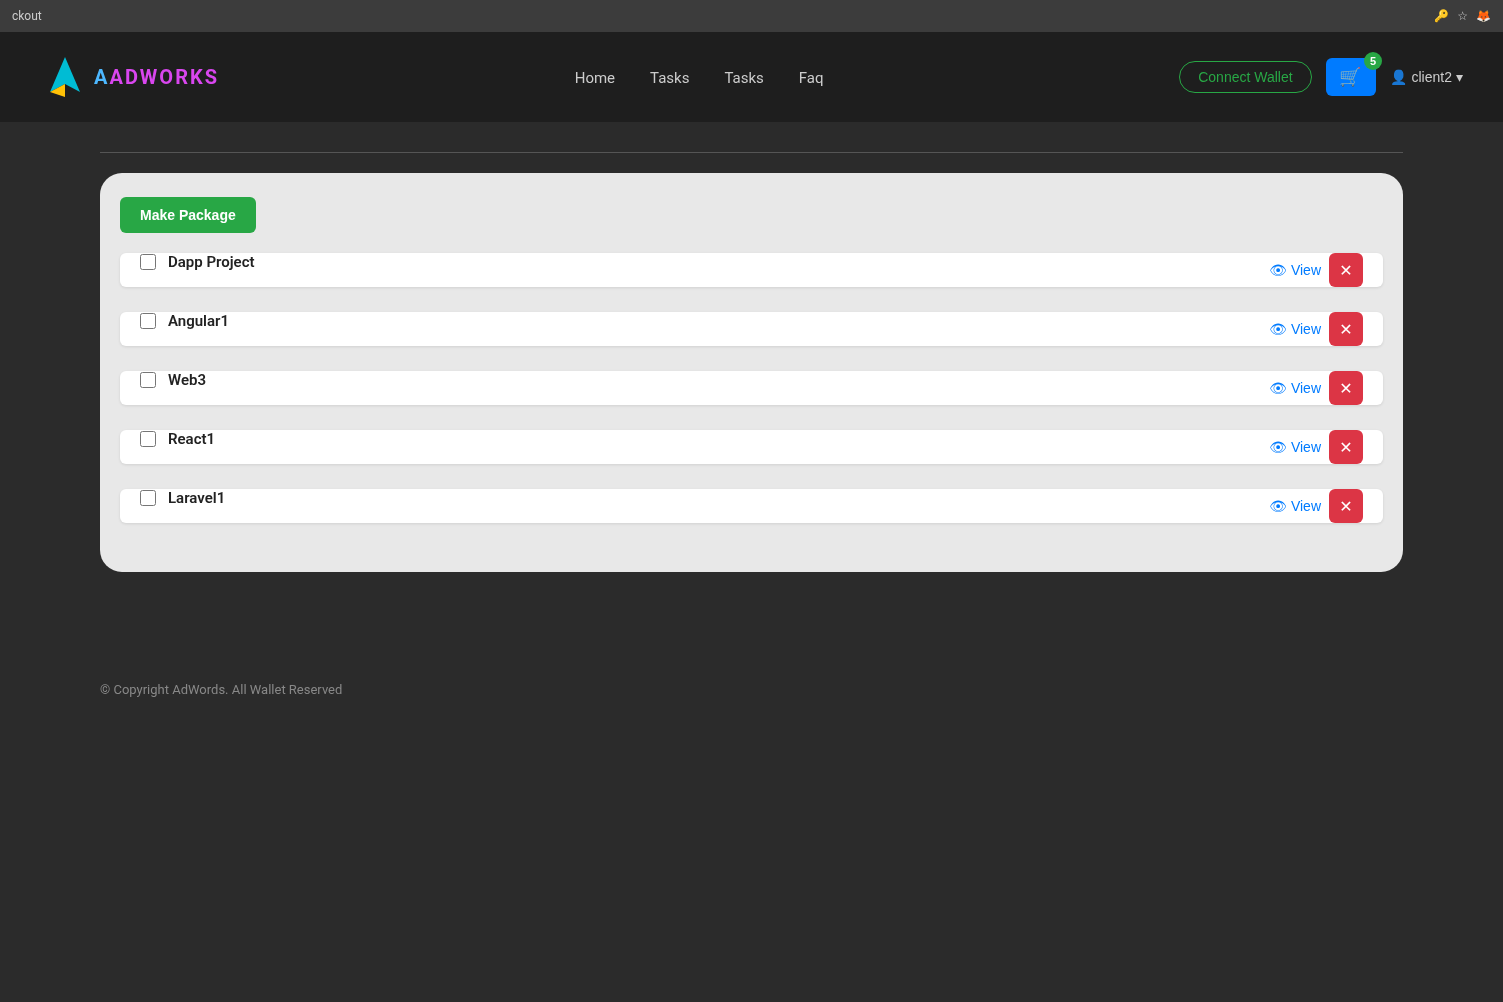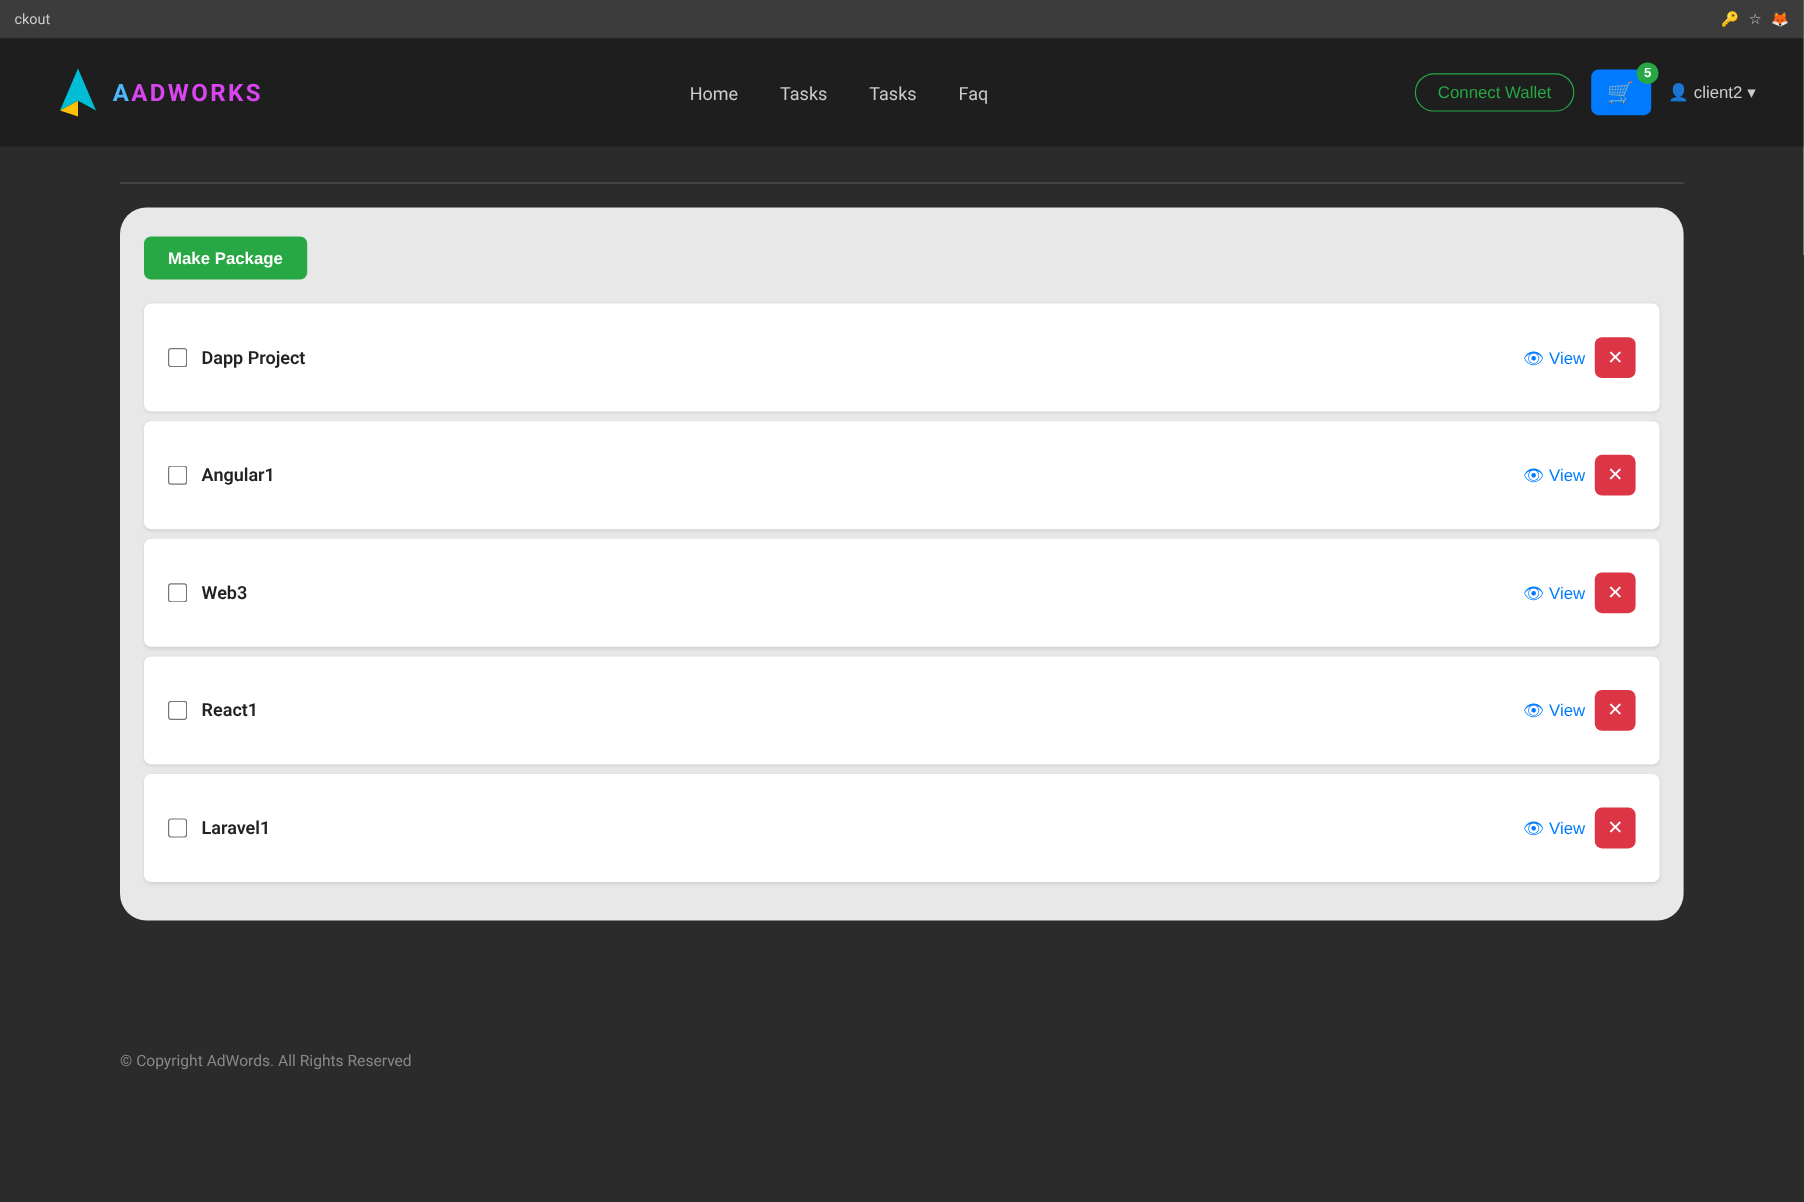--- a/index.html
+++ b/index.html
@@ -162,25 +162,25 @@
       font-size: 14px;
       cursor: pointer;
       margin-bottom: 20px;
       font-weight: 600;
     }
 
     
     .cart-item {
       background: #fff;
       border-radius: 6px;
-      padding: 28px 20px;
-      display: flex;
-      align-items: center;
+      padding: 0 20px;
+      display: flex;
+      align-items: flex-start;
       justify-content: space-between;
-      margin-bottom: 8px;
+      margin-bottom: 25px;
       box-shadow: 0 1px 3px rgba(0,0,0,0.1);
     }
     .cart-item-left {
       display: flex;
       align-items: center;
       gap: 12px;
     }
     .cart-item-left input[type="checkbox"] {
       width: 16px;
       height: 16px;
@@ -353,14 +353,14 @@
         <button class="btn-remove">
           <span>✕</span>
         </button>
       </div>
     </div>
       </div>
   </div>
 </div>
 
 <footer>
-  <span>© Copyright AdWords. All Rights Reserved</span>
+  <span>© Copyright AdWords. All Wallet Reserved</span>
 </footer>
 
 </body></html>

